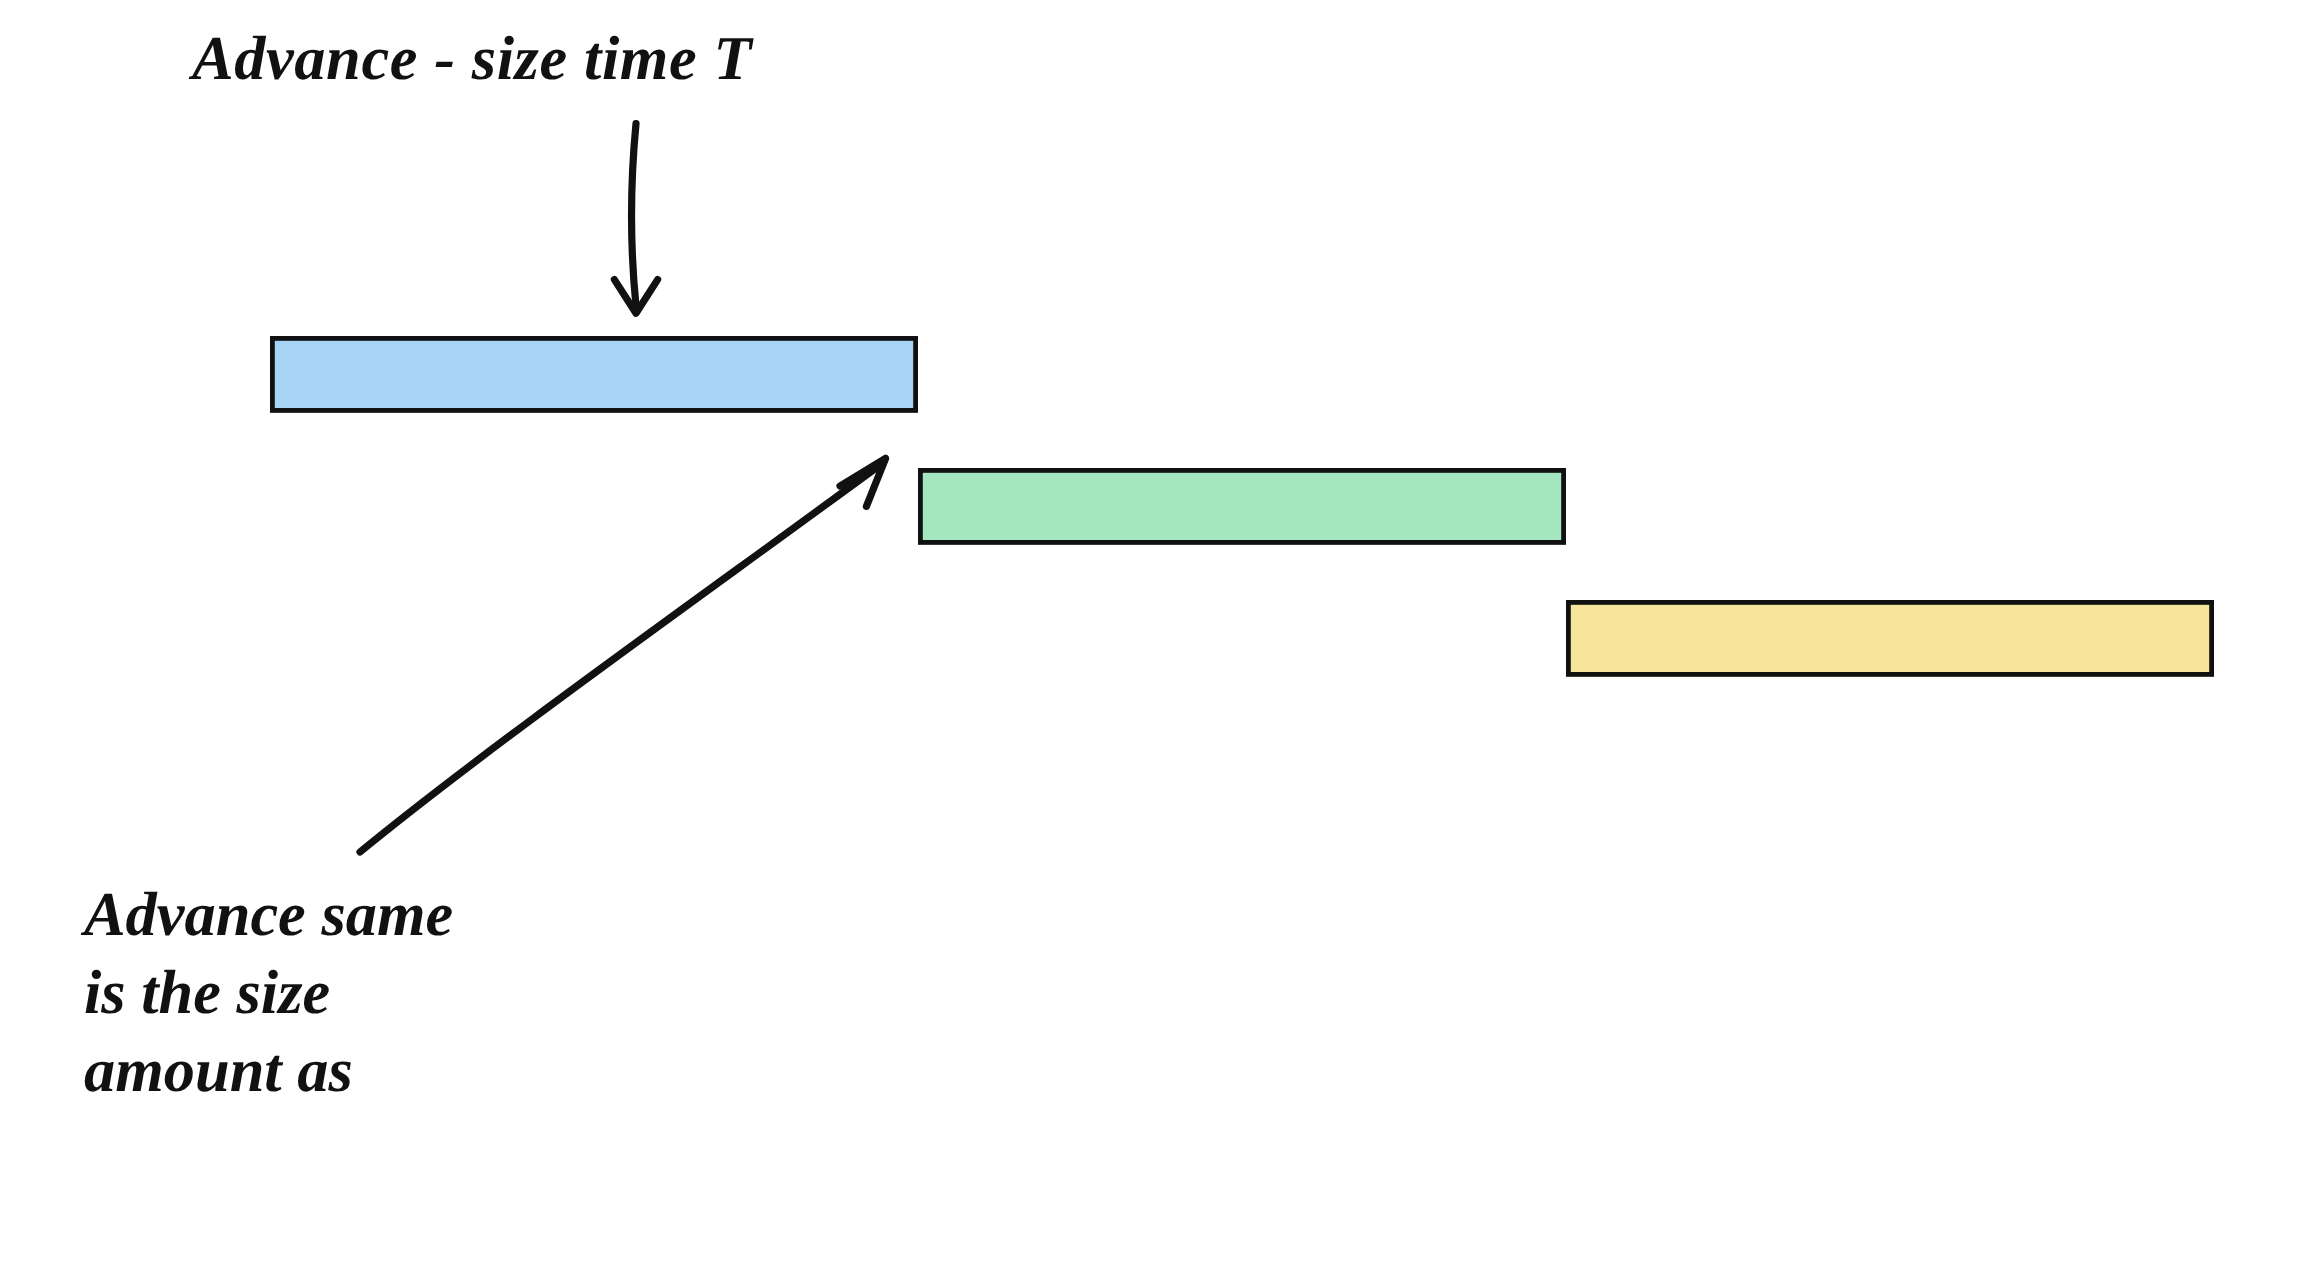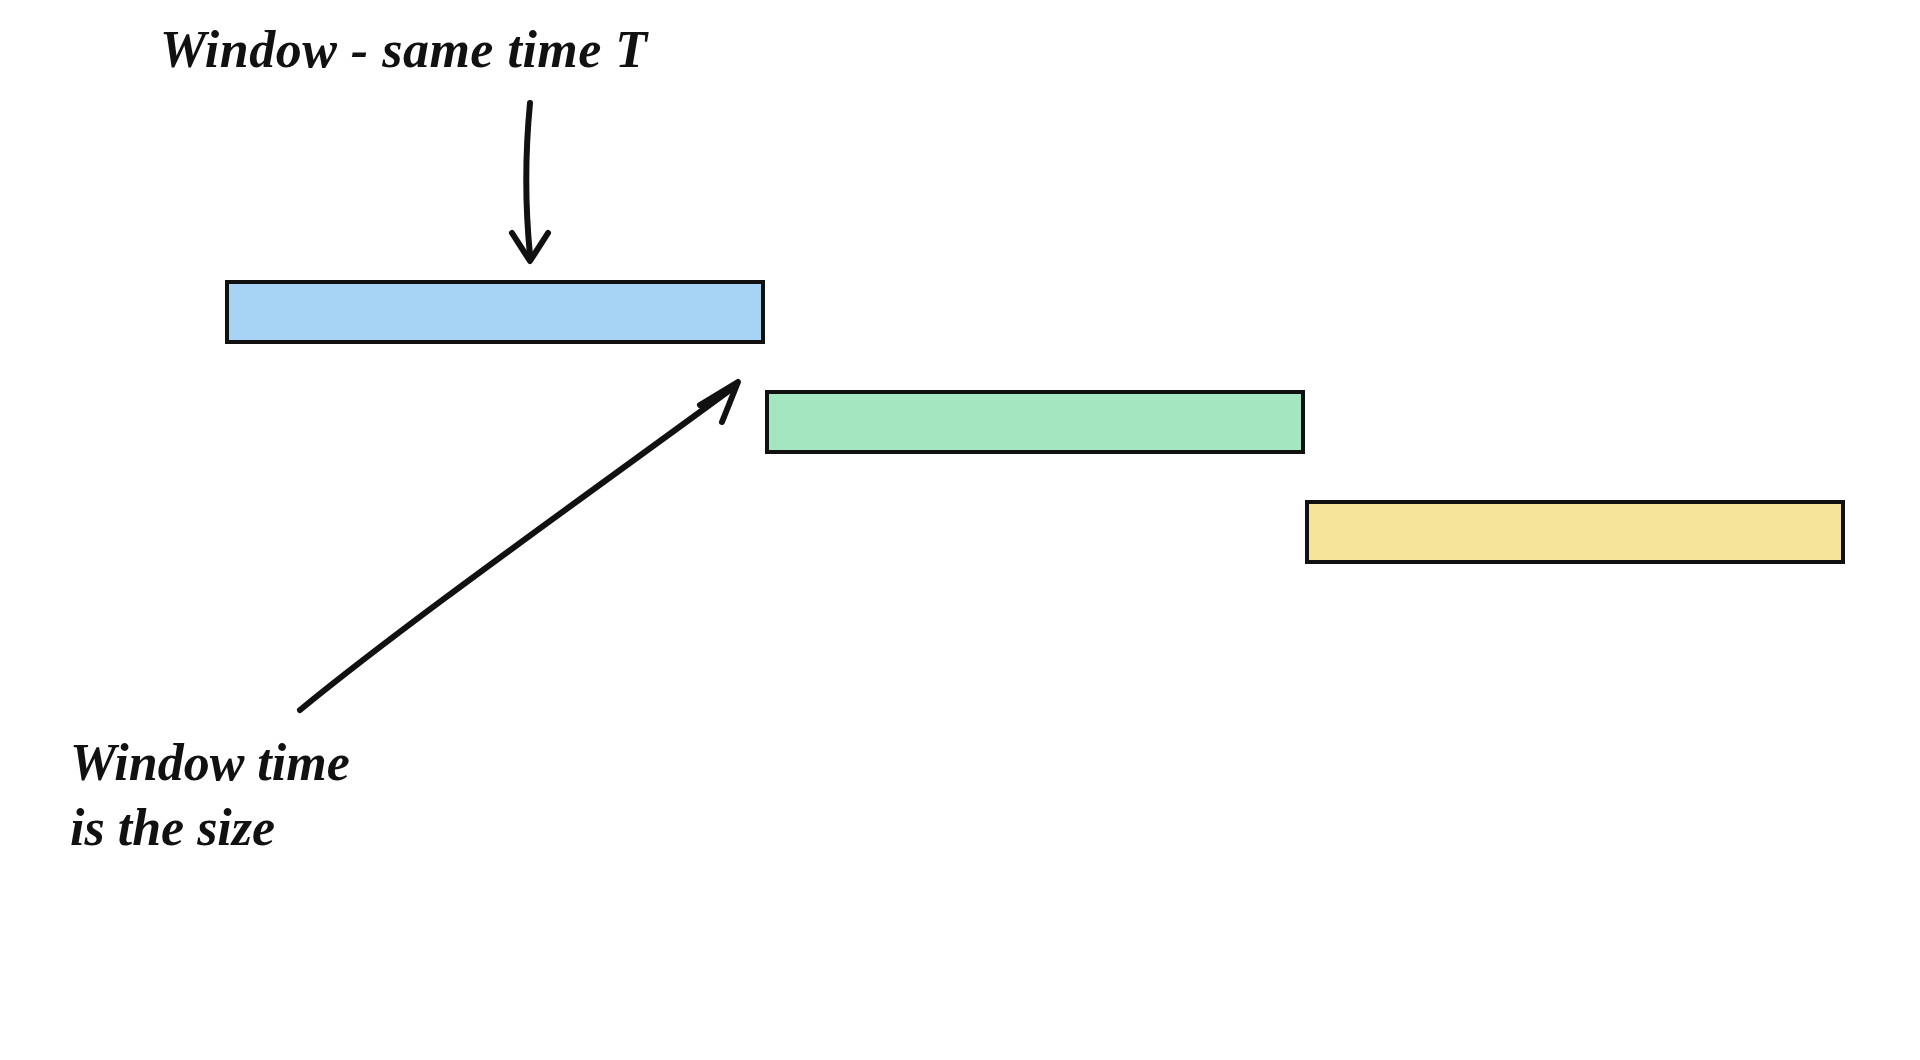--- a/index.html
+++ b/index.html
@@ -64,34 +64,35 @@
   svg.arrow {
     position: absolute;
     overflow: visible;
   }
 </style>
 </head>
 <body>
 
 <div class="stage">
 
-  <div class="hand label-top">Window - same time T</div>
+  <div class="hand label-top">Advance - size time T</div>
 
   <svg class="arrow" style="left:470px; top:95px;" width="120" height="180">
     <path d="M60 8 C 55 60, 55 110, 60 160" stroke="#111" stroke-width="6" fill="none" stroke-linecap="round"></path>
     <path d="M42 138 L60 166 L78 138" stroke="#111" stroke-width="6" fill="none" stroke-linecap="round" stroke-linejoin="round"></path>
   </svg>
 
   <div class="win win-blue"></div>
   <div class="win win-green"></div>
   <div class="win win-yellow"></div>
 
   <svg class="arrow" style="left:260px; top:360px;" width="520" height="370">
     <path d="M40 350 C 150 260, 320 140, 470 30" stroke="#111" stroke-width="6" fill="none" stroke-linecap="round"></path>
     <path d="M440 45 L478 22 L462 62" stroke="#111" stroke-width="6" fill="none" stroke-linecap="round" stroke-linejoin="round"></path>
   </svg>
 
   <div class="hand label-bottom">
-    <div>Window time</div>
+    <div>Advance same</div>
     <div>is the size</div>
+    <div>amount as</div>
   </div>
 
 </div>
 
 </body></html>

